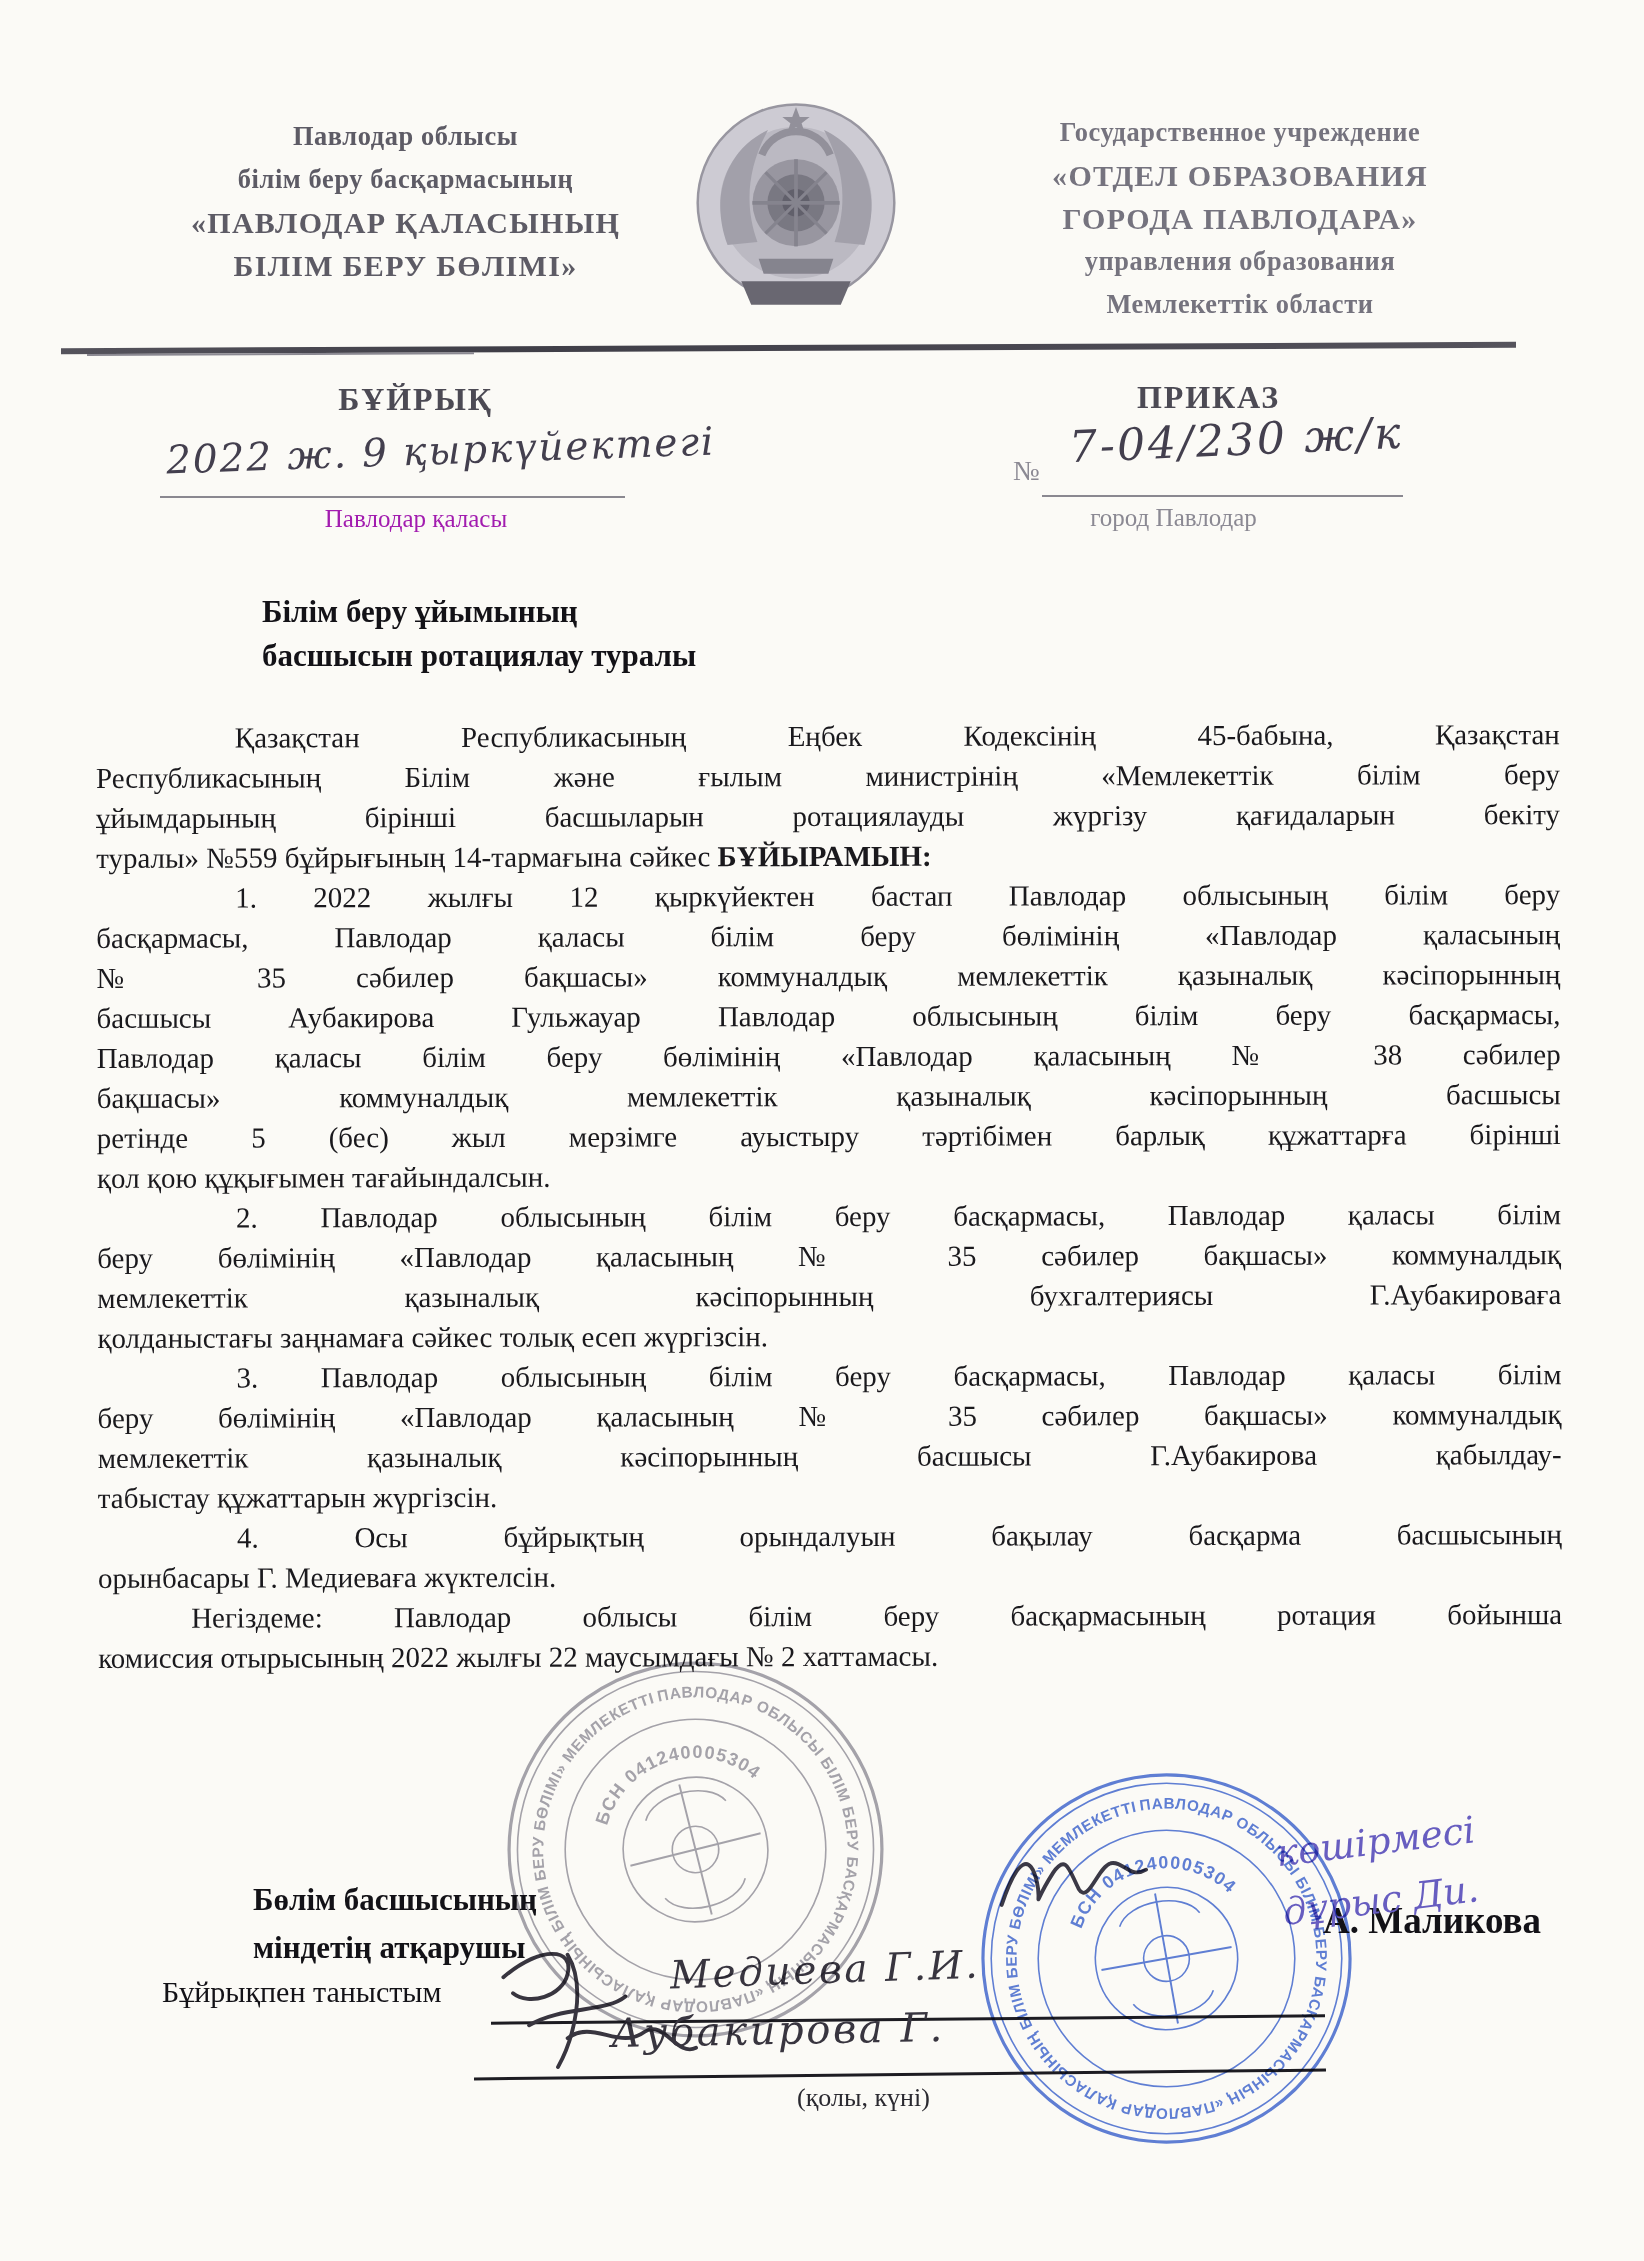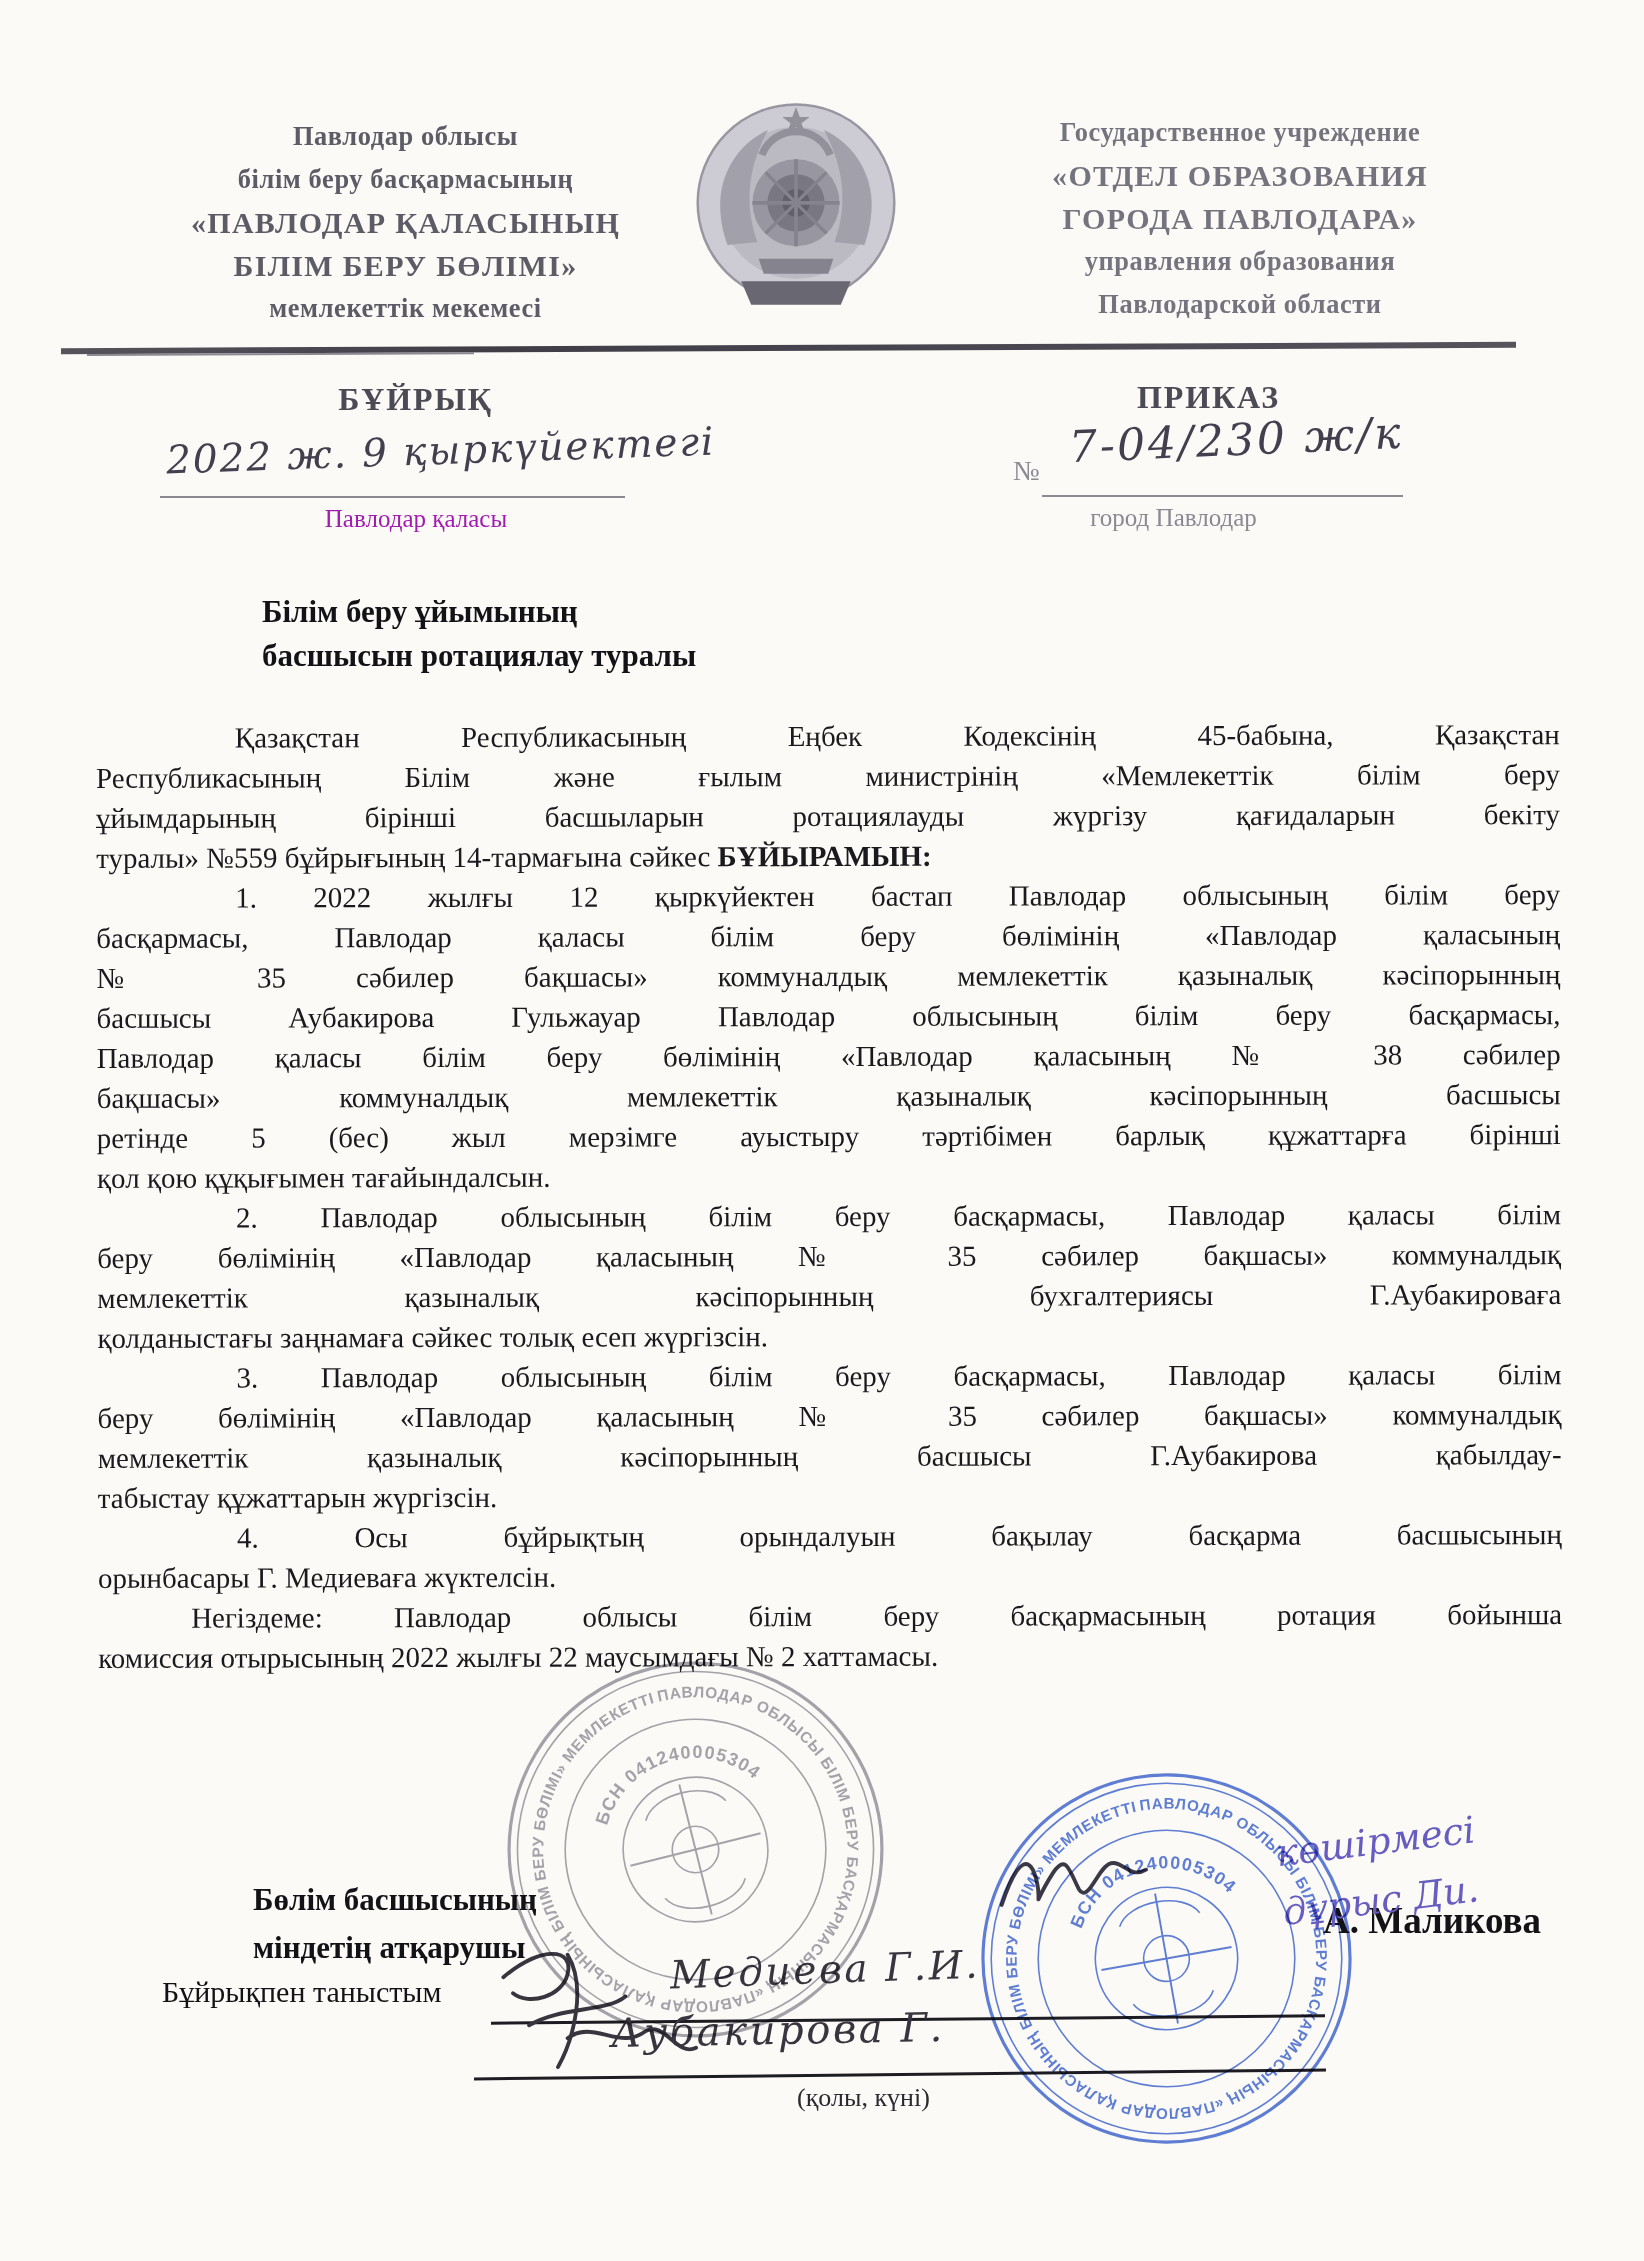--- a/index.html
+++ b/index.html
@@ -63,21 +63,20 @@
 </head>
 <body>
 
 <div id="page">
 
   <div id="org-left" class="org">
     <div class="l">Павлодар облысы</div>
     <div class="l">білім беру басқармасының</div>
     <div class="l caps">«ПАВЛОДАР ҚАЛАСЫНЫҢ</div>
     <div class="l caps">БІЛІМ БЕРУ БӨЛІМІ»</div>
-    <div class="l">мемлекеттік мекемесі</div>
   </div>
 
   <svg id="emblem" viewBox="0 0 360 380">
     <circle cx="180" cy="172" r="158" fill="#cac8d1"></circle>
     <circle cx="180" cy="172" r="158" fill="none" stroke="#908e99" stroke-width="4"></circle>
     <circle cx="180" cy="172" r="122" fill="#b6b4be"></circle>
     <path d="M70,240 C40,160 70,85 135,55 C100,120 98,180 118,235 Z" fill="#9b99a4"></path>
     <path d="M290,240 C320,160 290,85 225,55 C260,120 262,180 242,235 Z" fill="#9b99a4"></path>
     <path d="M125,95 C145,45 215,45 235,95" fill="none" stroke="#8a8893" stroke-width="12"></path>
     <circle cx="180" cy="172" r="70" fill="#908e99"></circle>
@@ -90,21 +89,21 @@
     <polygon points="180,18 186,34 202,34 189,44 194,60 180,50 166,60 171,44 158,34 174,34" fill="#8a8893"></polygon>
     <path d="M92,298 L268,298 L252,336 L108,336 Z" fill="#5d5b66"></path>
     <path d="M120,262 L240,262 L232,286 L128,286 Z" fill="#7c7a86"></path>
   </svg>
 
   <div id="org-right" class="org">
     <div class="l">Государственное учреждение</div>
     <div class="l caps">«ОТДЕЛ ОБРАЗОВАНИЯ</div>
     <div class="l caps">ГОРОДА ПАВЛОДАРА»</div>
     <div class="l">управления образования</div>
-    <div class="l">Павлодарской области</div>
+    <div class="l">Мемлекеттік области</div>
   </div>
 
   <div id="rule"></div>
 
   <div id="title-kk" class="otitle">БҰЙРЫҚ</div>
   <div id="title-ru" class="otitle">ПРИКАЗ</div>
 
   <div id="hand-date" class="hand">2022 ж. 9 қыркүйектегі</div>
   <div id="date-line"></div>
   <div id="place-kk">Павлодар қаласы</div>

